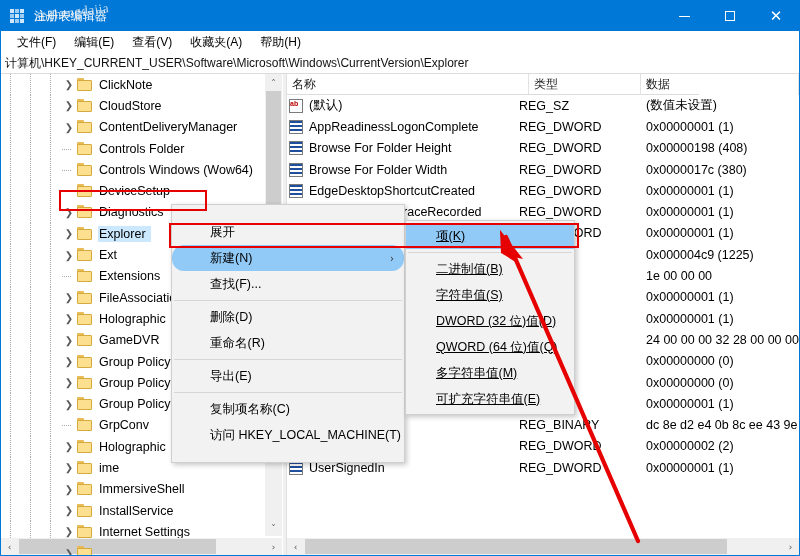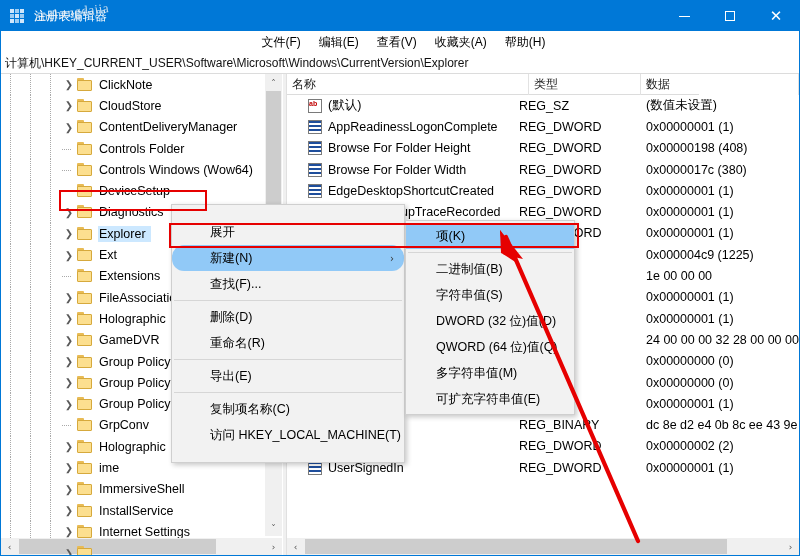--- a/index.html
+++ b/index.html
@@ -71,21 +71,20 @@
 
   
   .menubar {
     position: absolute; left: 0; top: 30px;
     width: 798px; height: 22px;
     background: #ffffff;
     display: flex; align-items: center;
     padding-left: 7px;
     font-size: 12px;
     color: #000;
-    justify-content: center;
   }
   .menu-item { padding: 2px 9px; white-space: nowrap; }
 
   
   .addressbar {
     position: absolute; left: 0; top: 52px;
     width: 798px; height: 21px;
     background: #ffffff;
     border-bottom: 1px solid #dcdcdc;
     display: flex; align-items: center;
@@ -185,21 +184,21 @@
     position: absolute; top: 0; height: 21px;
     display: flex; align-items: center; padding-left: 5px;
     border-right: 1px solid #e2e2e2;
   }
   .col-name { left: 0; width: 242px; }
   .col-type { left: 242px; width: 112px; }
   .col-data { left: 354px; width: 158px; border-right: none; }
 
   .rows { position: absolute; left: 0; top: 21px; width: 512px; font-size: 12.5px; color: #000; }
   .vrow { position: relative; height: 21.3px; white-space: nowrap; }
-  .vrow .c-name { position: absolute; left: 21px; top: 0; height: 100%; display: flex; align-items: center; }
+  .vrow .c-name { position: absolute; left: 2px; top: 0; height: 100%; display: flex; align-items: center; }
   .vrow .c-type { position: absolute; left: 232px; top: 0; height: 100%; display: flex; align-items: center; }
   .vrow .c-data { position: absolute; left: 359px; top: 0; height: 100%; display: flex; align-items: center; }
 
   .vicon { width: 14px; height: 14px; margin-right: 6px; position: relative; flex: 0 0 auto; }
   .vicon .sheet {
     position: absolute; inset: 0;
     background: #ffffff; border: 1px solid #7a7a7a;
   }
   .vicon.sz .txt {
     position: absolute; left: 1px; top: 1px;
@@ -245,20 +244,21 @@
   .submenu {
     position: absolute;
     left: 404px; top: 219px;
     width: 170px;
     background: #f2f2f2;
     border: 1px solid #cfcfcf;
     box-shadow: 2px 2px 5px rgba(0,0,0,.22);
     font-size: 12.5px; color: #000;
     padding: 2px 0;
     z-index: 32;
+    text-decoration: underline;
   }
   .subitem { height: 26px; display: flex; align-items: center; padding-left: 30px; white-space: nowrap; }
   .subitem.selected { background: #91c9f7; }
   .subsep { height: 1px; background: #d6d6d6; margin: 3px 2px; }
 
   
   .arrow-layer { position: absolute; left: 0; top: 0; width: 800px; height: 556px; z-index: 60; pointer-events: none; }
 
   
   .vscroll {

